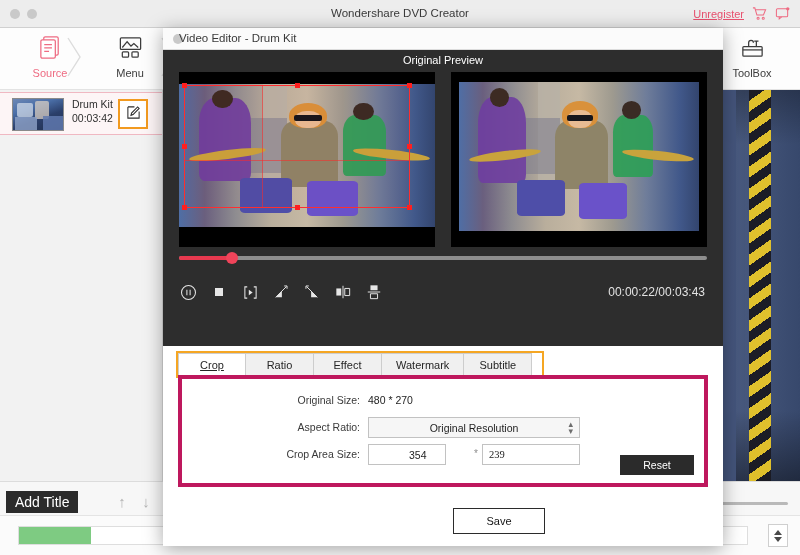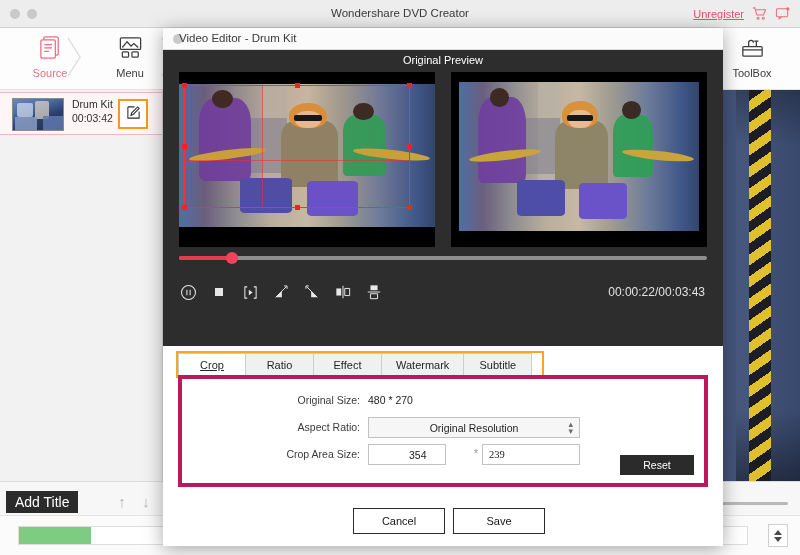--- a/index.html
+++ b/index.html
@@ -530,17 +530,16 @@
         <div class="field lab" style="left:72px; top:69px;">Crop Area Size:</div>
         <div class="inputbox" style="left:186px; top:65px; width:78px;padding-left:40px;">354</div>
         <div class="star" style="left:292px; top:69px;">*</div>
         <div class="inputbox" style="left:300px; top:65px; width:98px;font-family:Liberation Serif, serif;">239</div>
 
         <div class="resetbtn">Reset</div>
       </div>
     </div>
 
     <div class="modal-foot">
-      <div class="fbtn cancel">Cancel</div>
       <div class="fbtn save">Save</div>
     </div>
   </div>
 </div>
 
 </body></html>

